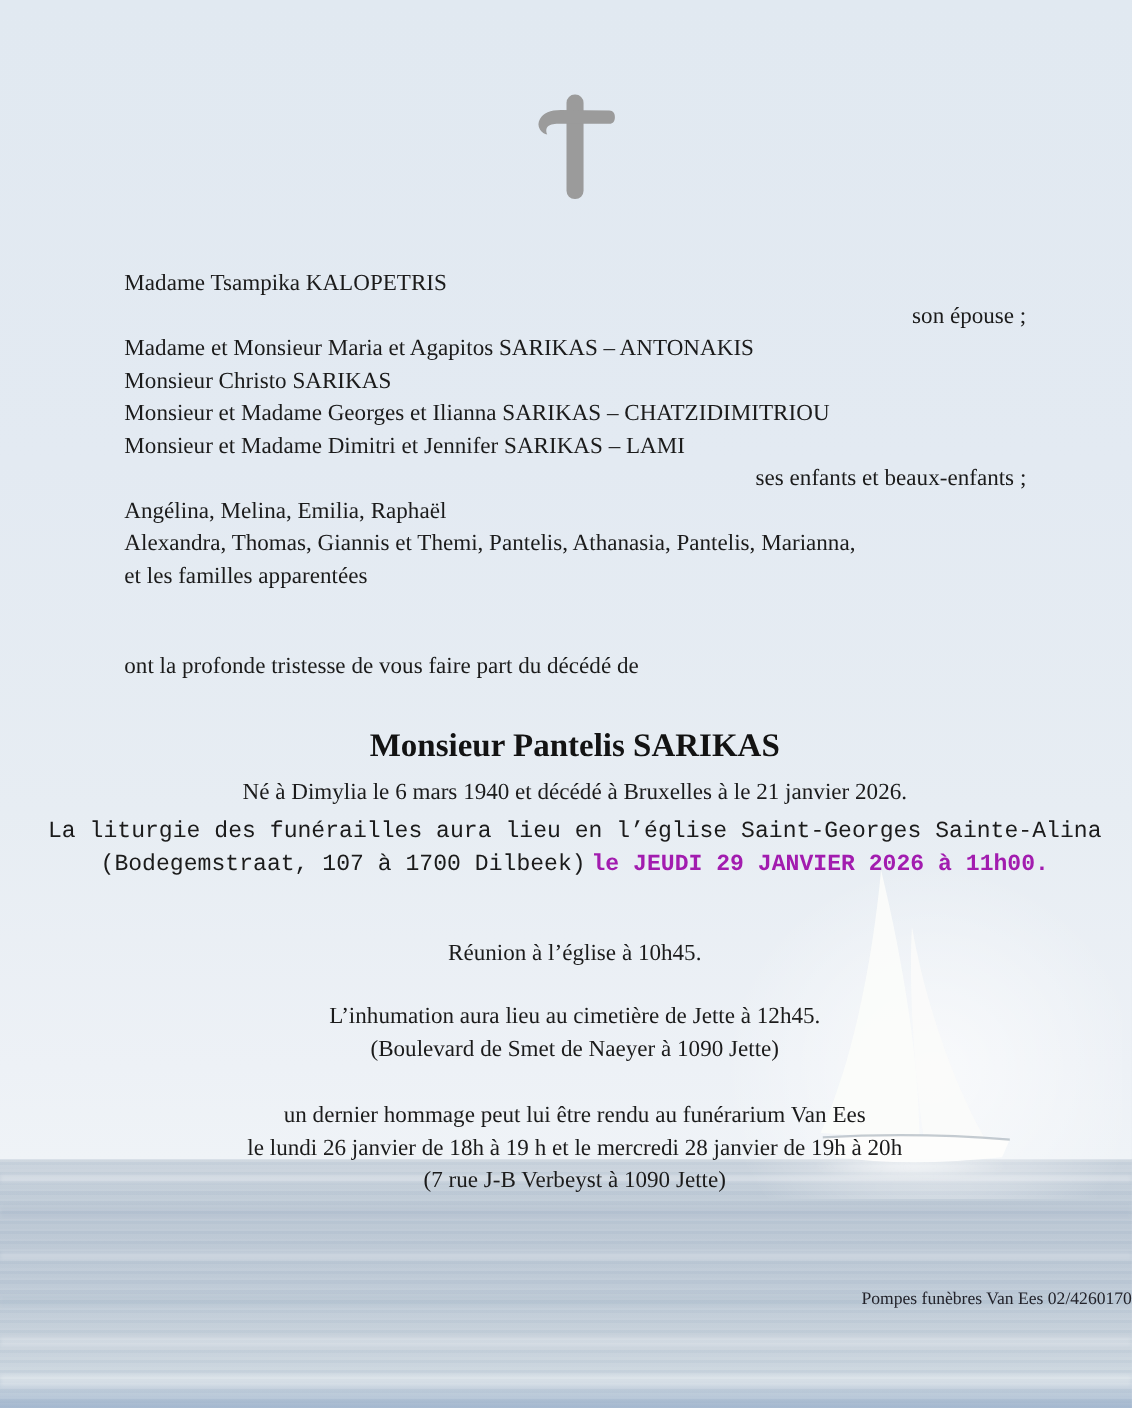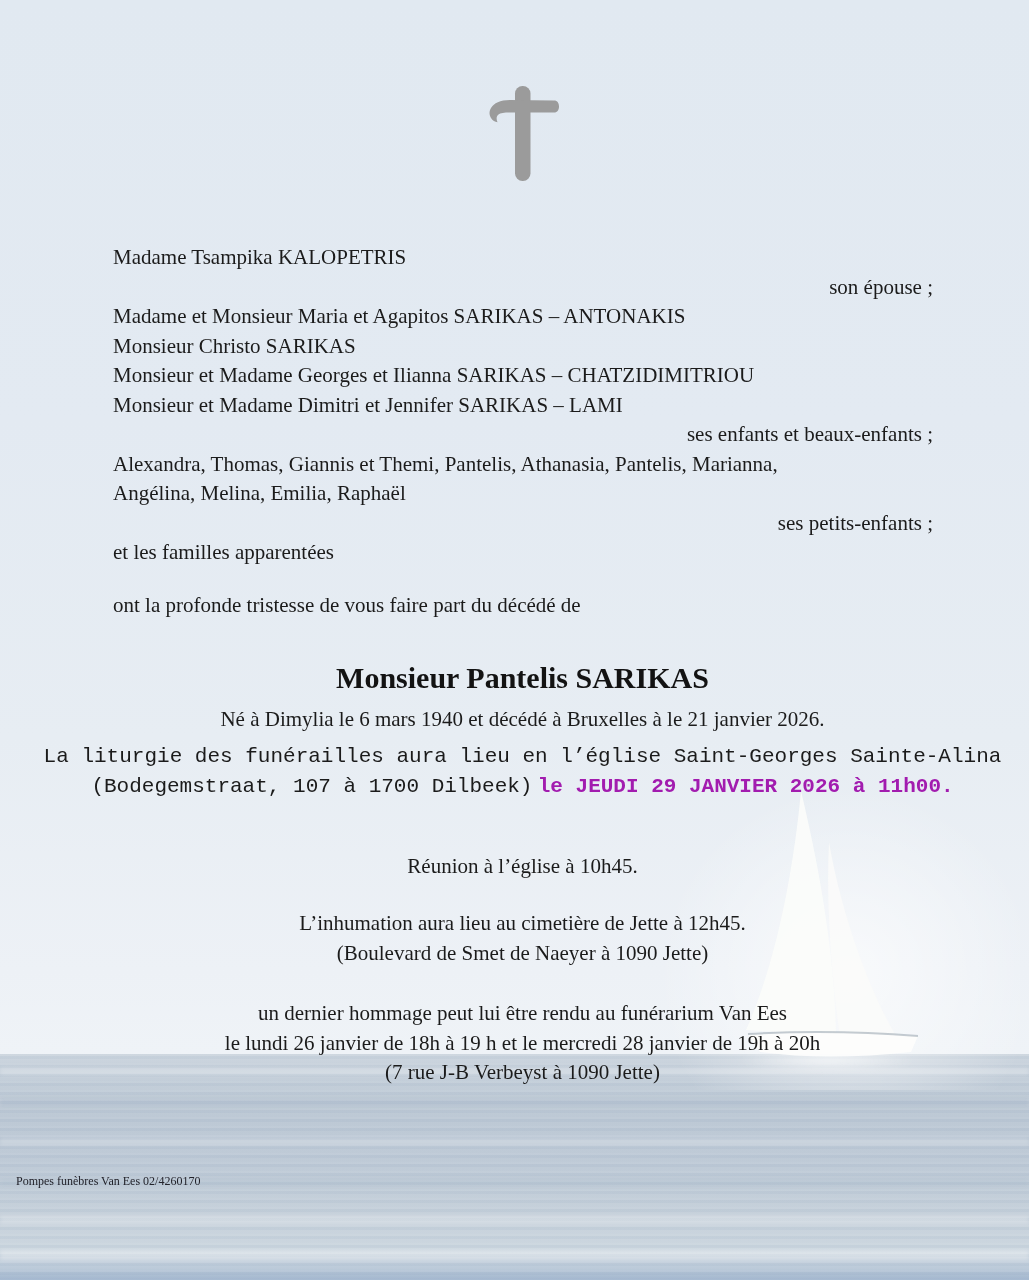--- a/index.html
+++ b/index.html
@@ -53,22 +53,22 @@
     text-align:center;font-size:30px;line-height:36px;font-weight:bold;color:#131313;
   }
   .cblock{position:absolute;left:16px;right:0;text-align:center;}
   .b-birth{top:705px;}
   .b-liturgy{top:742px;font-family:Liberation Mono, monospace;}
   .b-meeting{top:852px;}
   .b-burial{top:909px;}
   .b-tribute{top:999px;}
   .emph{font-weight:bold;margin-left:0.25em;color:#a21caf;}
   .footerline{
-    position:absolute;left:16px;right:0;top:1170px;text-align:left;
-    font-size:12px;line-height:22px;color:#22222a;
+    position:absolute;left:16px;right:0;top:1170px;text-align:right;
+    font-size:16px;line-height:22px;color:#22222a;
   }
 </style>
 </head>
 <body>
 
 <div class="page">
 
   <div class="sky"></div>
   <div class="sea"></div>
   <div class="streak st1"></div>
@@ -95,23 +95,22 @@
   </svg>
 
   <section class="family">
     <div class="line">Madame Tsampika KALOPETRIS</div>
     <div class="line role">son épouse ;</div>
     <div class="line">Madame et Monsieur Maria et Agapitos SARIKAS – ANTONAKIS</div>
     <div class="line">Monsieur Christo SARIKAS</div>
     <div class="line">Monsieur et Madame Georges et Ilianna SARIKAS – CHATZIDIMITRIOU</div>
     <div class="line">Monsieur et Madame Dimitri et Jennifer SARIKAS – LAMI</div>
     <div class="line role">ses enfants et beaux-enfants ;</div>
+    <div class="line">Angélina, Melina, Emilia, Raphaël</div>
     <div class="line">Alexandra, Thomas, Giannis et Themi, Pantelis, Athanasia, Pantelis, Marianna,</div>
-    <div class="line">Angélina, Melina, Emilia, Raphaël</div>
-    <div class="line role">ses petits-enfants ;</div>
     <div class="line">et les familles apparentées</div>
   </section>
 
   <div class="line intro">ont la profonde tristesse de vous faire part du décédé de</div>
 
   <h1 class="deceased">Monsieur Pantelis SARIKAS</h1>
 
   <div class="cblock b-birth line">Né à Dimylia le 6 mars 1940 et décédé à Bruxelles à le 21 janvier 2026.</div>
 
   <div class="cblock b-liturgy">

